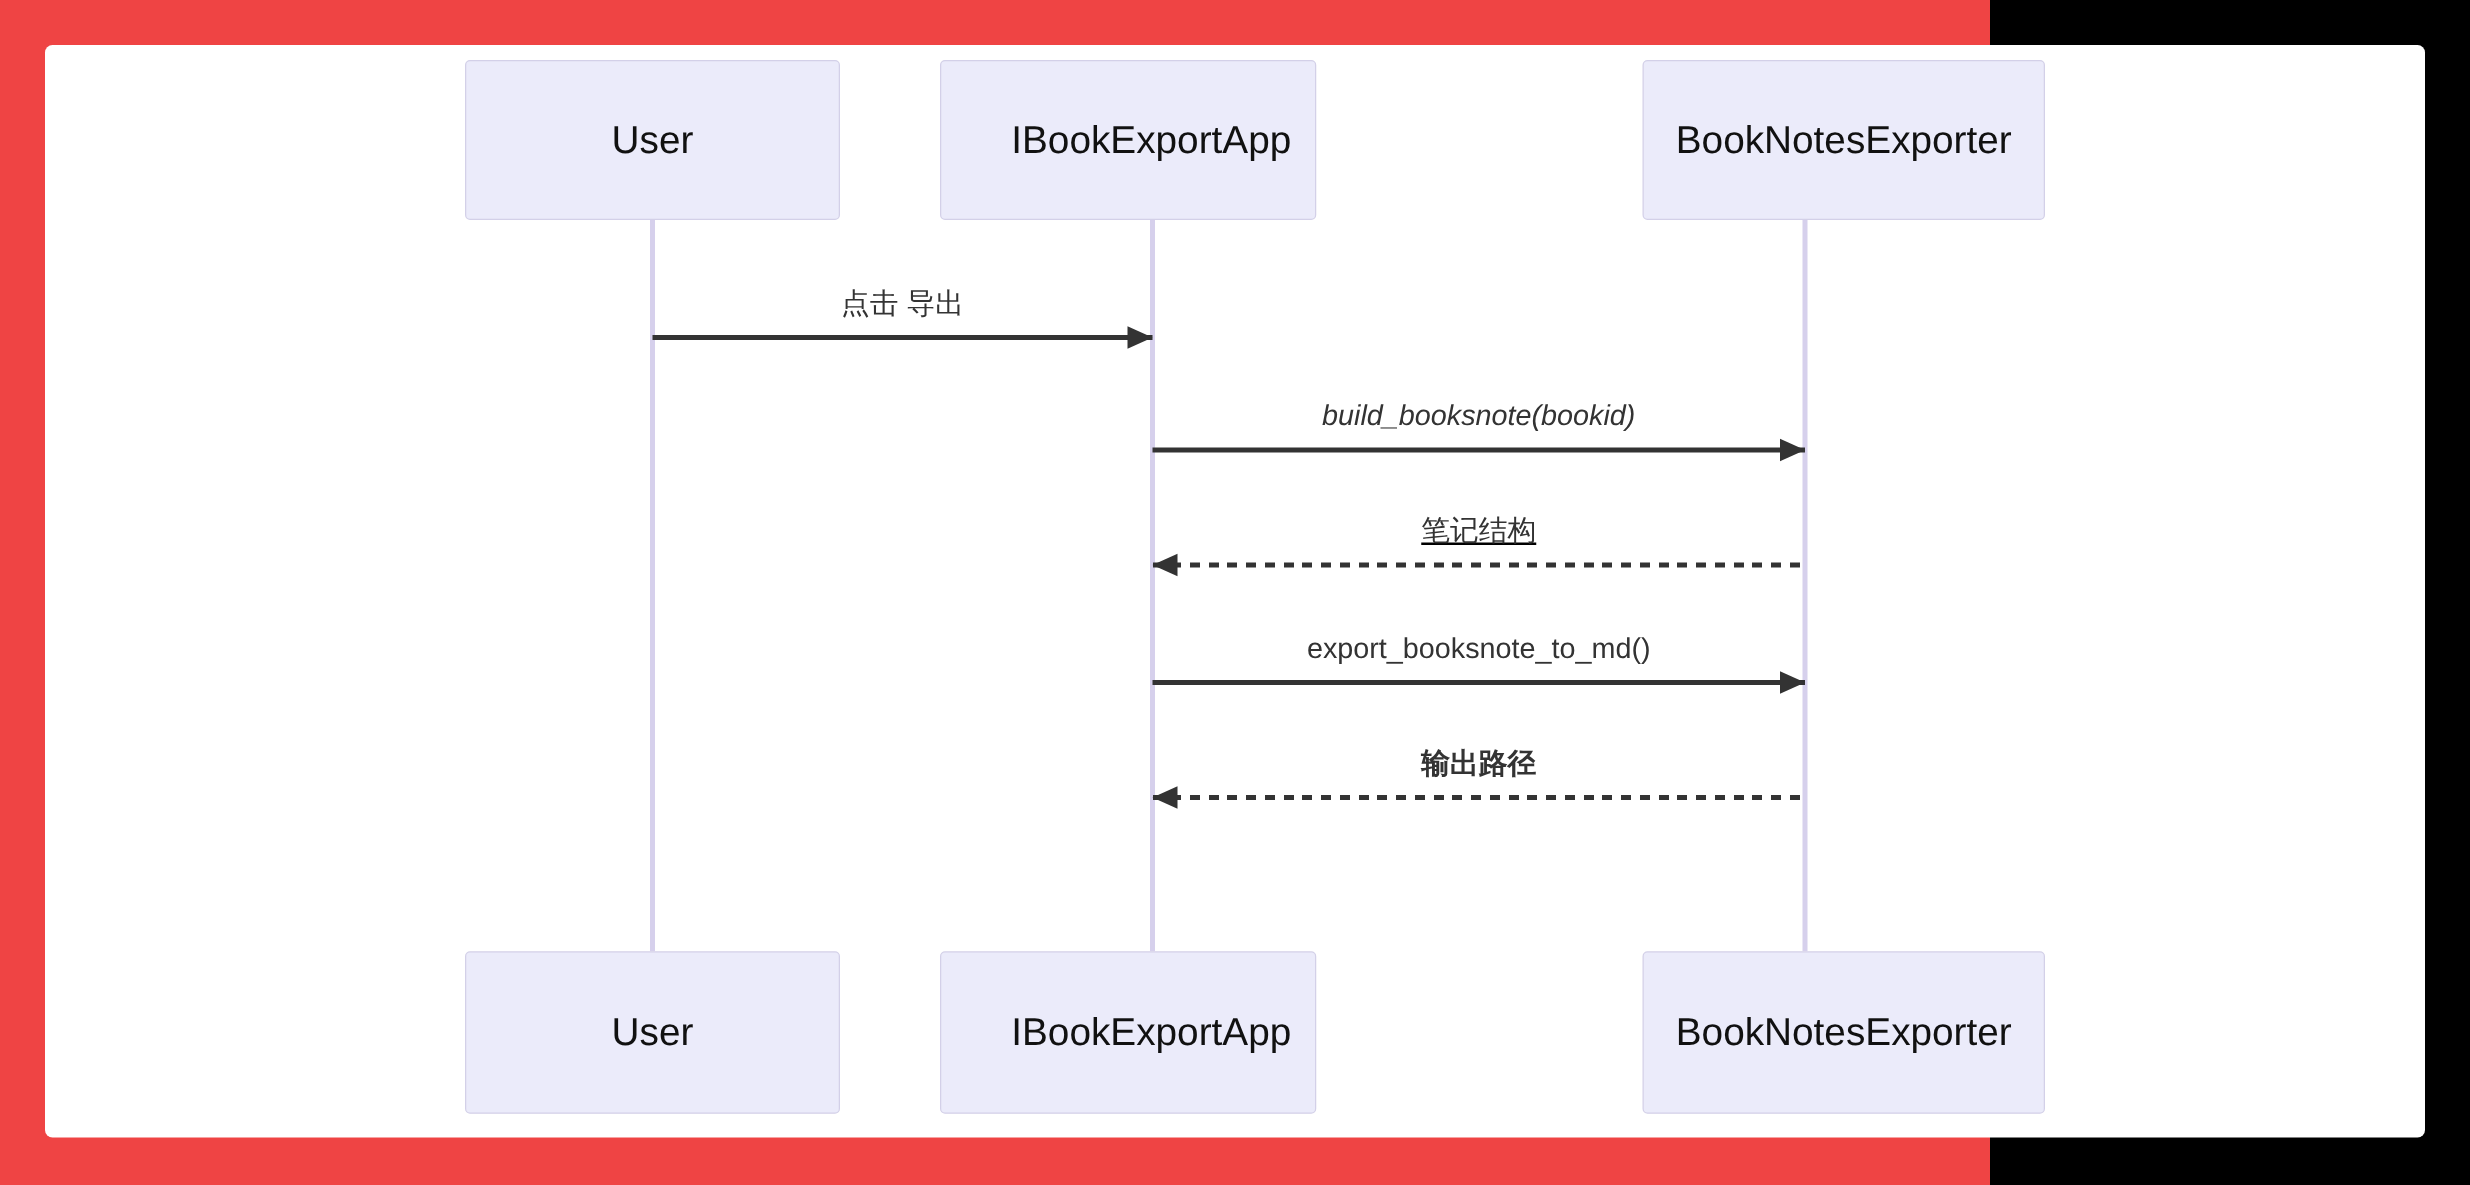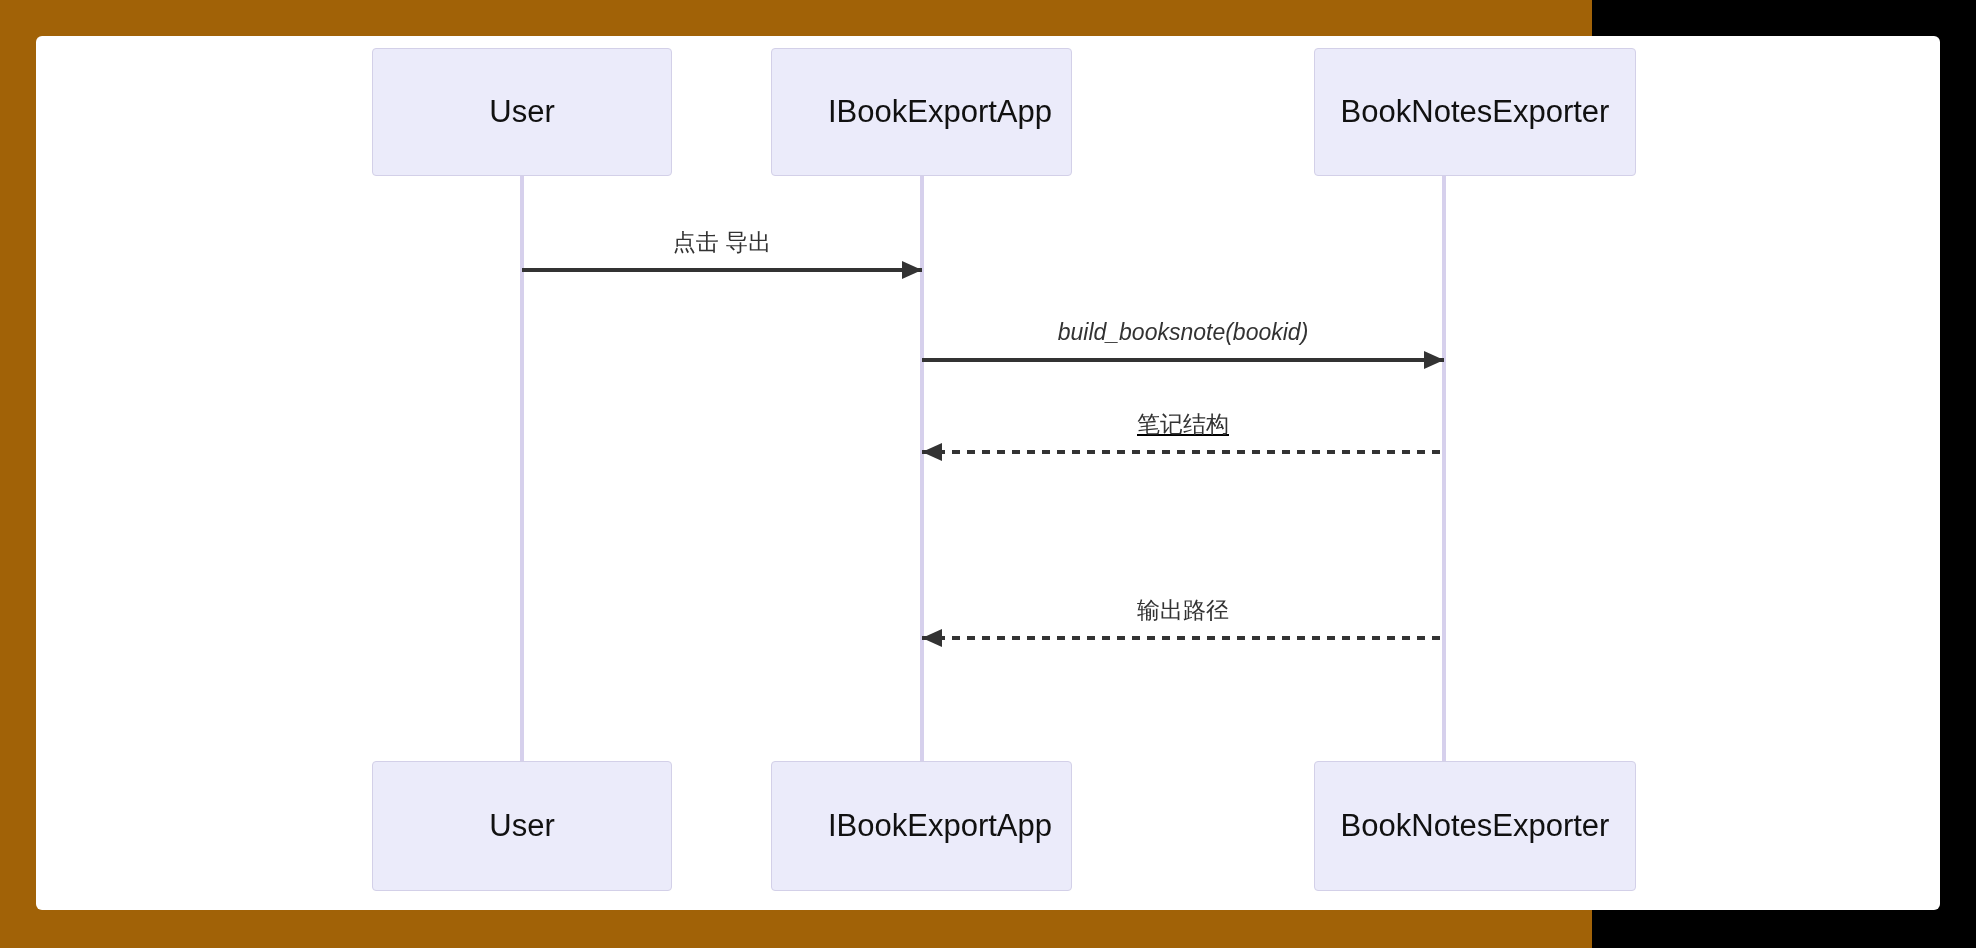--- a/index.html
+++ b/index.html
@@ -8,21 +8,21 @@
     width: 1976px;
     height: 948px;
     background: #000000;
     font-family: "Liberation Sans", "DejaVu Sans", sans-serif;
     overflow: hidden;
   }
   .frame {
     position: absolute;
     left: 0; top: 0;
     width: 1592px; height: 948px;
-    background: #a16207;
+    background: #ef4444;
   }
   .canvas {
     position: absolute;
     left: 36px; top: 36px;
     width: 1904px; height: 874px;
     background: #ffffff;
     border-radius: 6px;
   }
 
   
@@ -33,21 +33,21 @@
     border: 1.5px solid #D3D0E8;
     border-radius: 4px;
     display: flex;
     align-items: center;
     justify-content: center;
     font-size: 31px;
     color: #111111;
     height: 128px;
   }
   .actor-user     { left: 336px;  width: 300px; }
-  .actor-app      { left: 735px;  width: 301px; padding-left: 37px; }
+  .actor-app      { left: 716px;  width: 301px; padding-left: 37px; }
   .actor-exporter { left: 1278px; width: 322px; }
   .row-top    { top: 12px; }
   .row-bottom { top: 725px; height: 130px; }
 
   
   .lifeline {
     position: absolute;
     top: 140px;
     width: 4px;
     height: 585px;
@@ -99,21 +99,21 @@
     border-right: 20px solid #333333;
     border-top: 9px solid transparent;
     border-bottom: 9px solid transparent;
   }
 
   
   .m1 { left: 486px; width: 400px; top: 189px; }
   .m2 { left: 886px; width: 522px; top: 279px; font-style: italic; }
   .m3 { left: 886px; width: 522px; top: 371px; text-decoration: underline; }
   .m4 { left: 886px; width: 522px; top: 465px; }
-  .m5 { left: 886px; width: 522px; top: 557px; }
+  .m5 { left: 886px; width: 522px; top: 557px; font-weight: bold; }
   .m6 { left: 486px; width: 400px; top: 647px; }
 </style>
 </head>
 <body>
 
 <div class="frame">
   <div class="canvas">
 
     <div class="lifeline lifeline-user"></div>
     <div class="lifeline lifeline-app"></div>
@@ -137,20 +137,24 @@
     <div class="msg m2">
       <div class="msg-label">build_booksnote(bookid)</div>
       <div class="msg-line solid arrow-right"></div>
     </div>
 
     <div class="msg m3">
       <div class="msg-label">笔记结构</div>
       <div class="msg-line dashed arrow-left"></div>
     </div>
 
+    <div class="msg m4">
+      <div class="msg-label">export_booksnote_to_md()</div>
+      <div class="msg-line solid arrow-right"></div>
+    </div>
 
     <div class="msg m5">
       <div class="msg-label">输出路径</div>
       <div class="msg-line dashed arrow-left"></div>
     </div>
 
 
     <div class="actor-box actor-user row-bottom">
       <span>User</span>
     </div>

